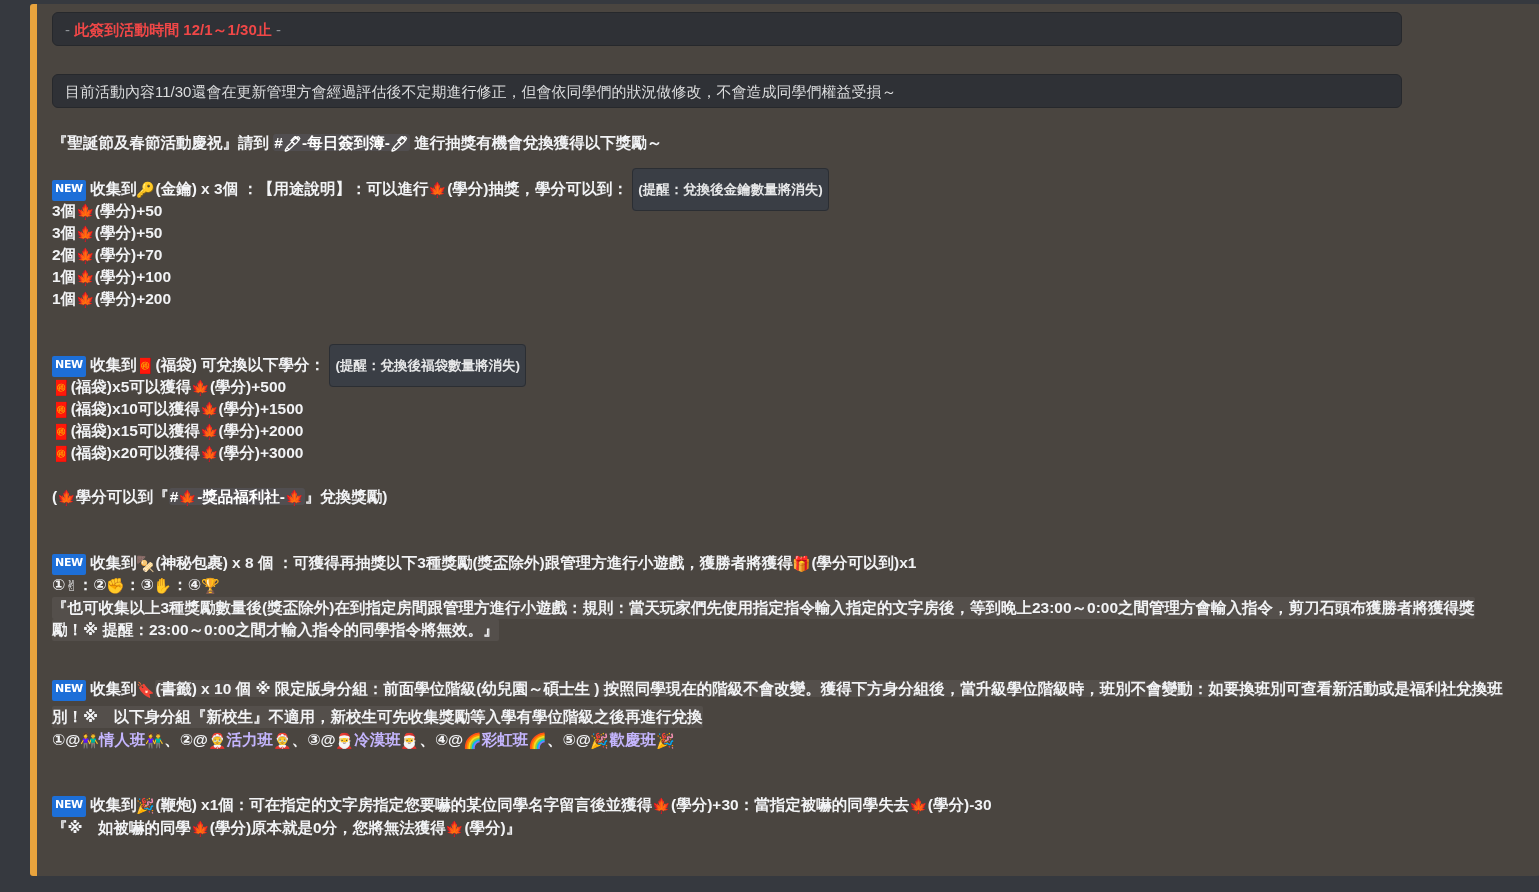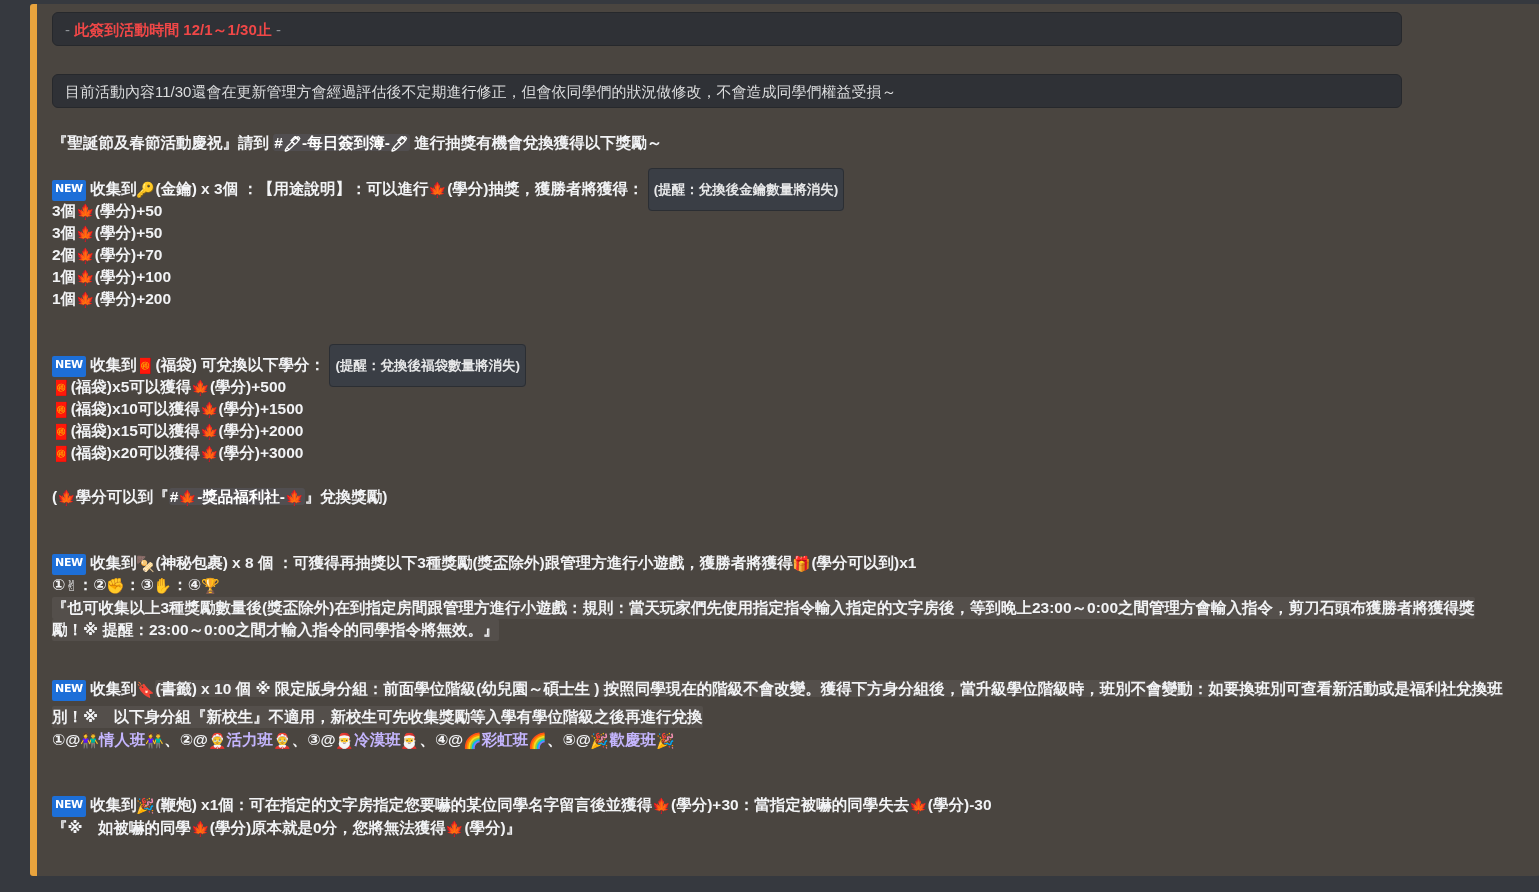--- a/index.html
+++ b/index.html
@@ -161,21 +161,21 @@
       </div>
 
       <div class="line" style="left:15px; top:128px;">
         <span>『聖誕節及春節活動慶祝』請到</span>
         <span class="link"><span>#</span><span class="emoji">🖊</span><span>-每日簽到簿-</span><span class="emoji">🖊</span></span>
         <span>進行抽獎有機會兌換獲得以下獎勵～</span>
       </div>
 
       <div class="line" style="left:15px; top:174px;">
         <span class="newbadge">NEW</span>
-        <span>收集到</span><span class="emoji">🔑</span><span>(金鑰) x 3個 ：【用途說明】：可以進行</span><span class="emoji">🍁</span><span>(學分)抽獎，獲勝者將獲得：</span>
+        <span>收集到</span><span class="emoji">🔑</span><span>(金鑰) x 3個 ：【用途說明】：可以進行</span><span class="emoji">🍁</span><span>(學分)抽獎，學分可以到：</span>
         <span class="inline-code">(提醒：兌換後金鑰數量將消失)</span>
       </div>
 
       <div class="line" style="left:15px; top:196px;">
         <span>3個</span><span class="emoji">🍁</span><span>(學分)</span><span>+50</span>
       </div>
       <div class="line" style="left:15px; top:218px;">
         <span>3個</span><span class="emoji">🍁</span><span>(學分)</span><span>+50</span>
       </div>
       <div class="line" style="left:15px; top:240px;">

